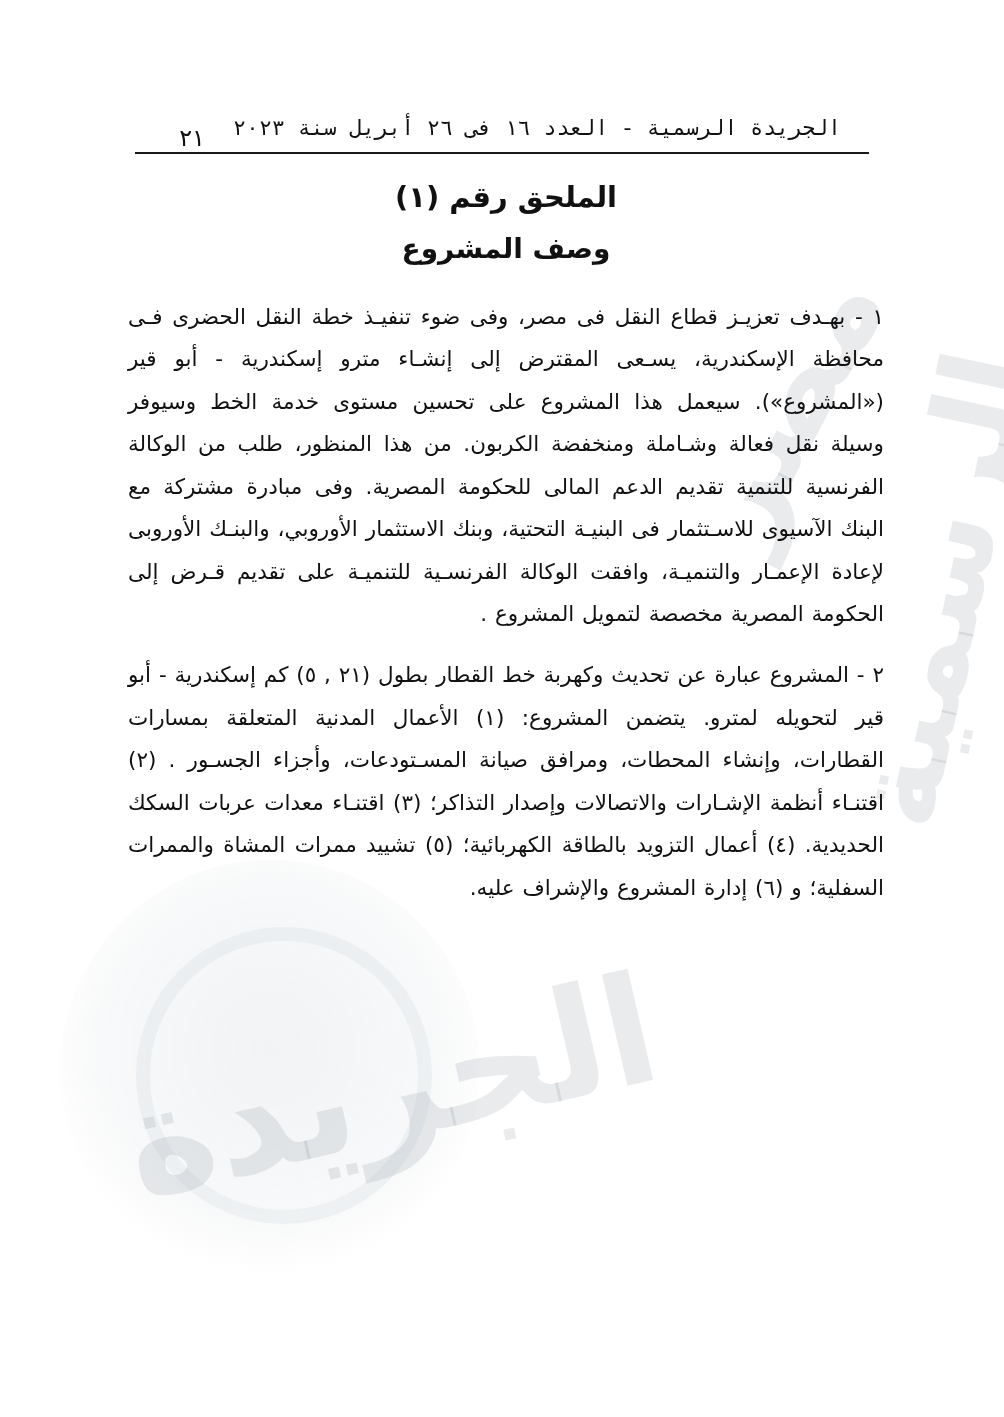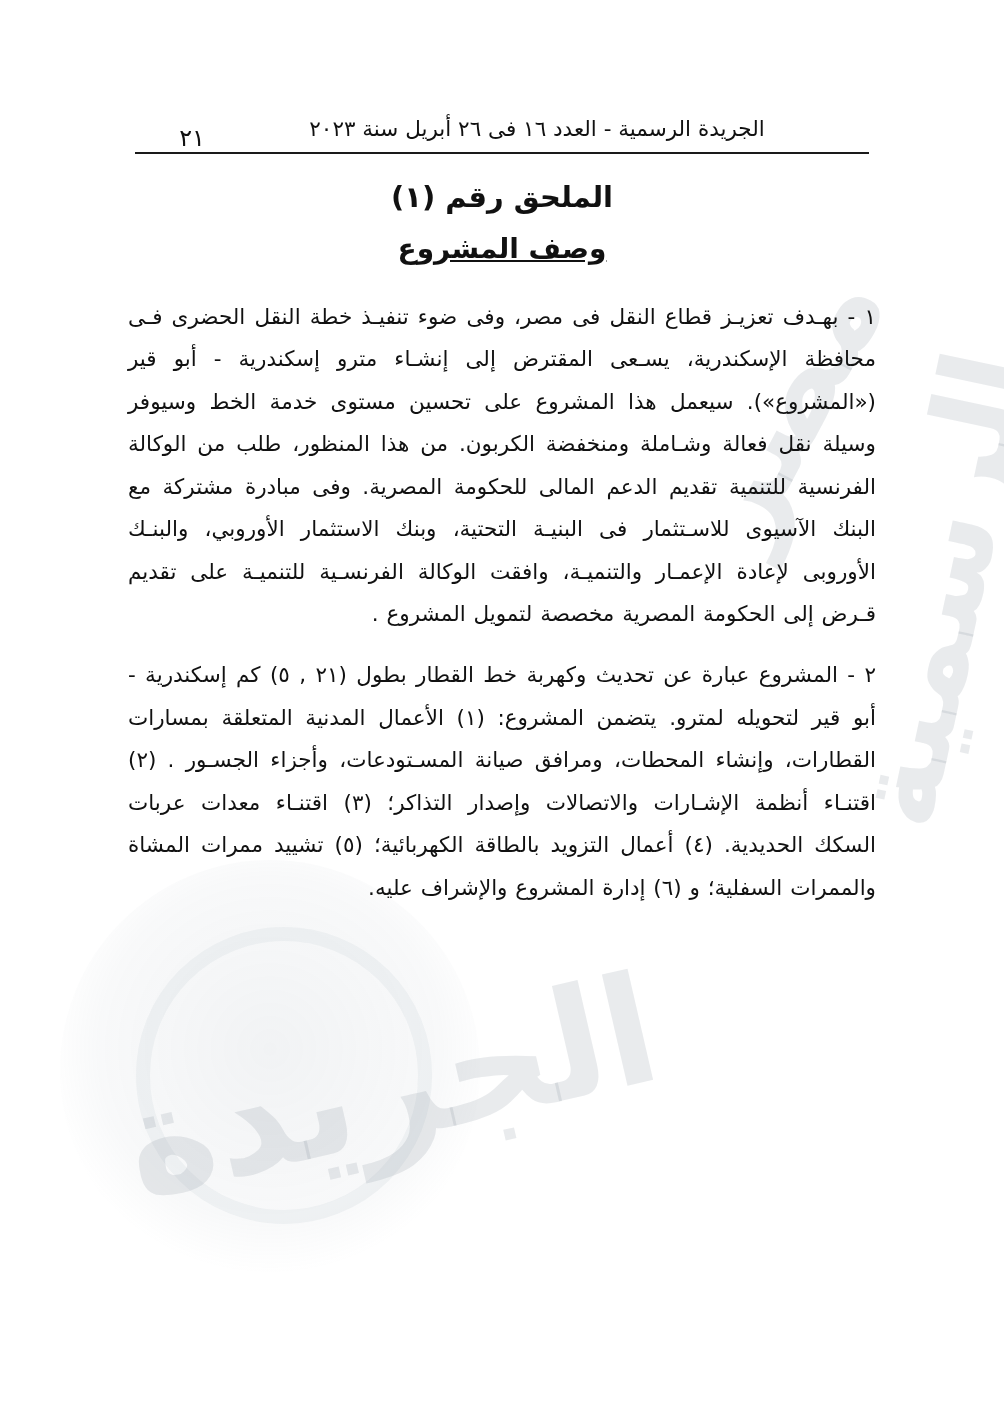--- a/index.html
+++ b/index.html
@@ -86,56 +86,56 @@
     display: flex;
     align-items: center;
     justify-content: space-between;
     font-size: 21px;
   }
   .running-head .head-title {
     flex: 1;
     text-align: center;
     font-size: 21.5px;
     letter-spacing: 0;
+    font-family: Liberation Mono, monospace;
   }
   .running-head .page-number {
     width: 70px;
     text-align: right;
     font-size: 24px;
     margin-top: 20px;
   }
   .rule {
     position: absolute;
     top: 152px;
     left: 135px;
     right: 135px;
     border-top: 2.2px solid #1a1a1a;
   }
 
   
   .body {
     position: absolute;
     top: 176px;
     left: 128px;
-    right: 128px;
+    right: 120px;
   }
   h1.annex-title {
     margin: 0;
     font-size: 29px;
     font-weight: 700;
     text-align: center;
     line-height: 1.5;
   }
   h2.doc-subtitle {
     margin: 8px 0 0 0;
     font-size: 28px;
     font-weight: 700;
     text-align: center;
     line-height: 1.5;
-    text-decoration: underline;
   }
   .paras {
     margin-top: 26px;
   }
   p.para {
     margin: 4px 0 18px 0;
     font-size: 21.5px;
     line-height: 1.98;
     text-align: justify;
     text-align-last: right;

